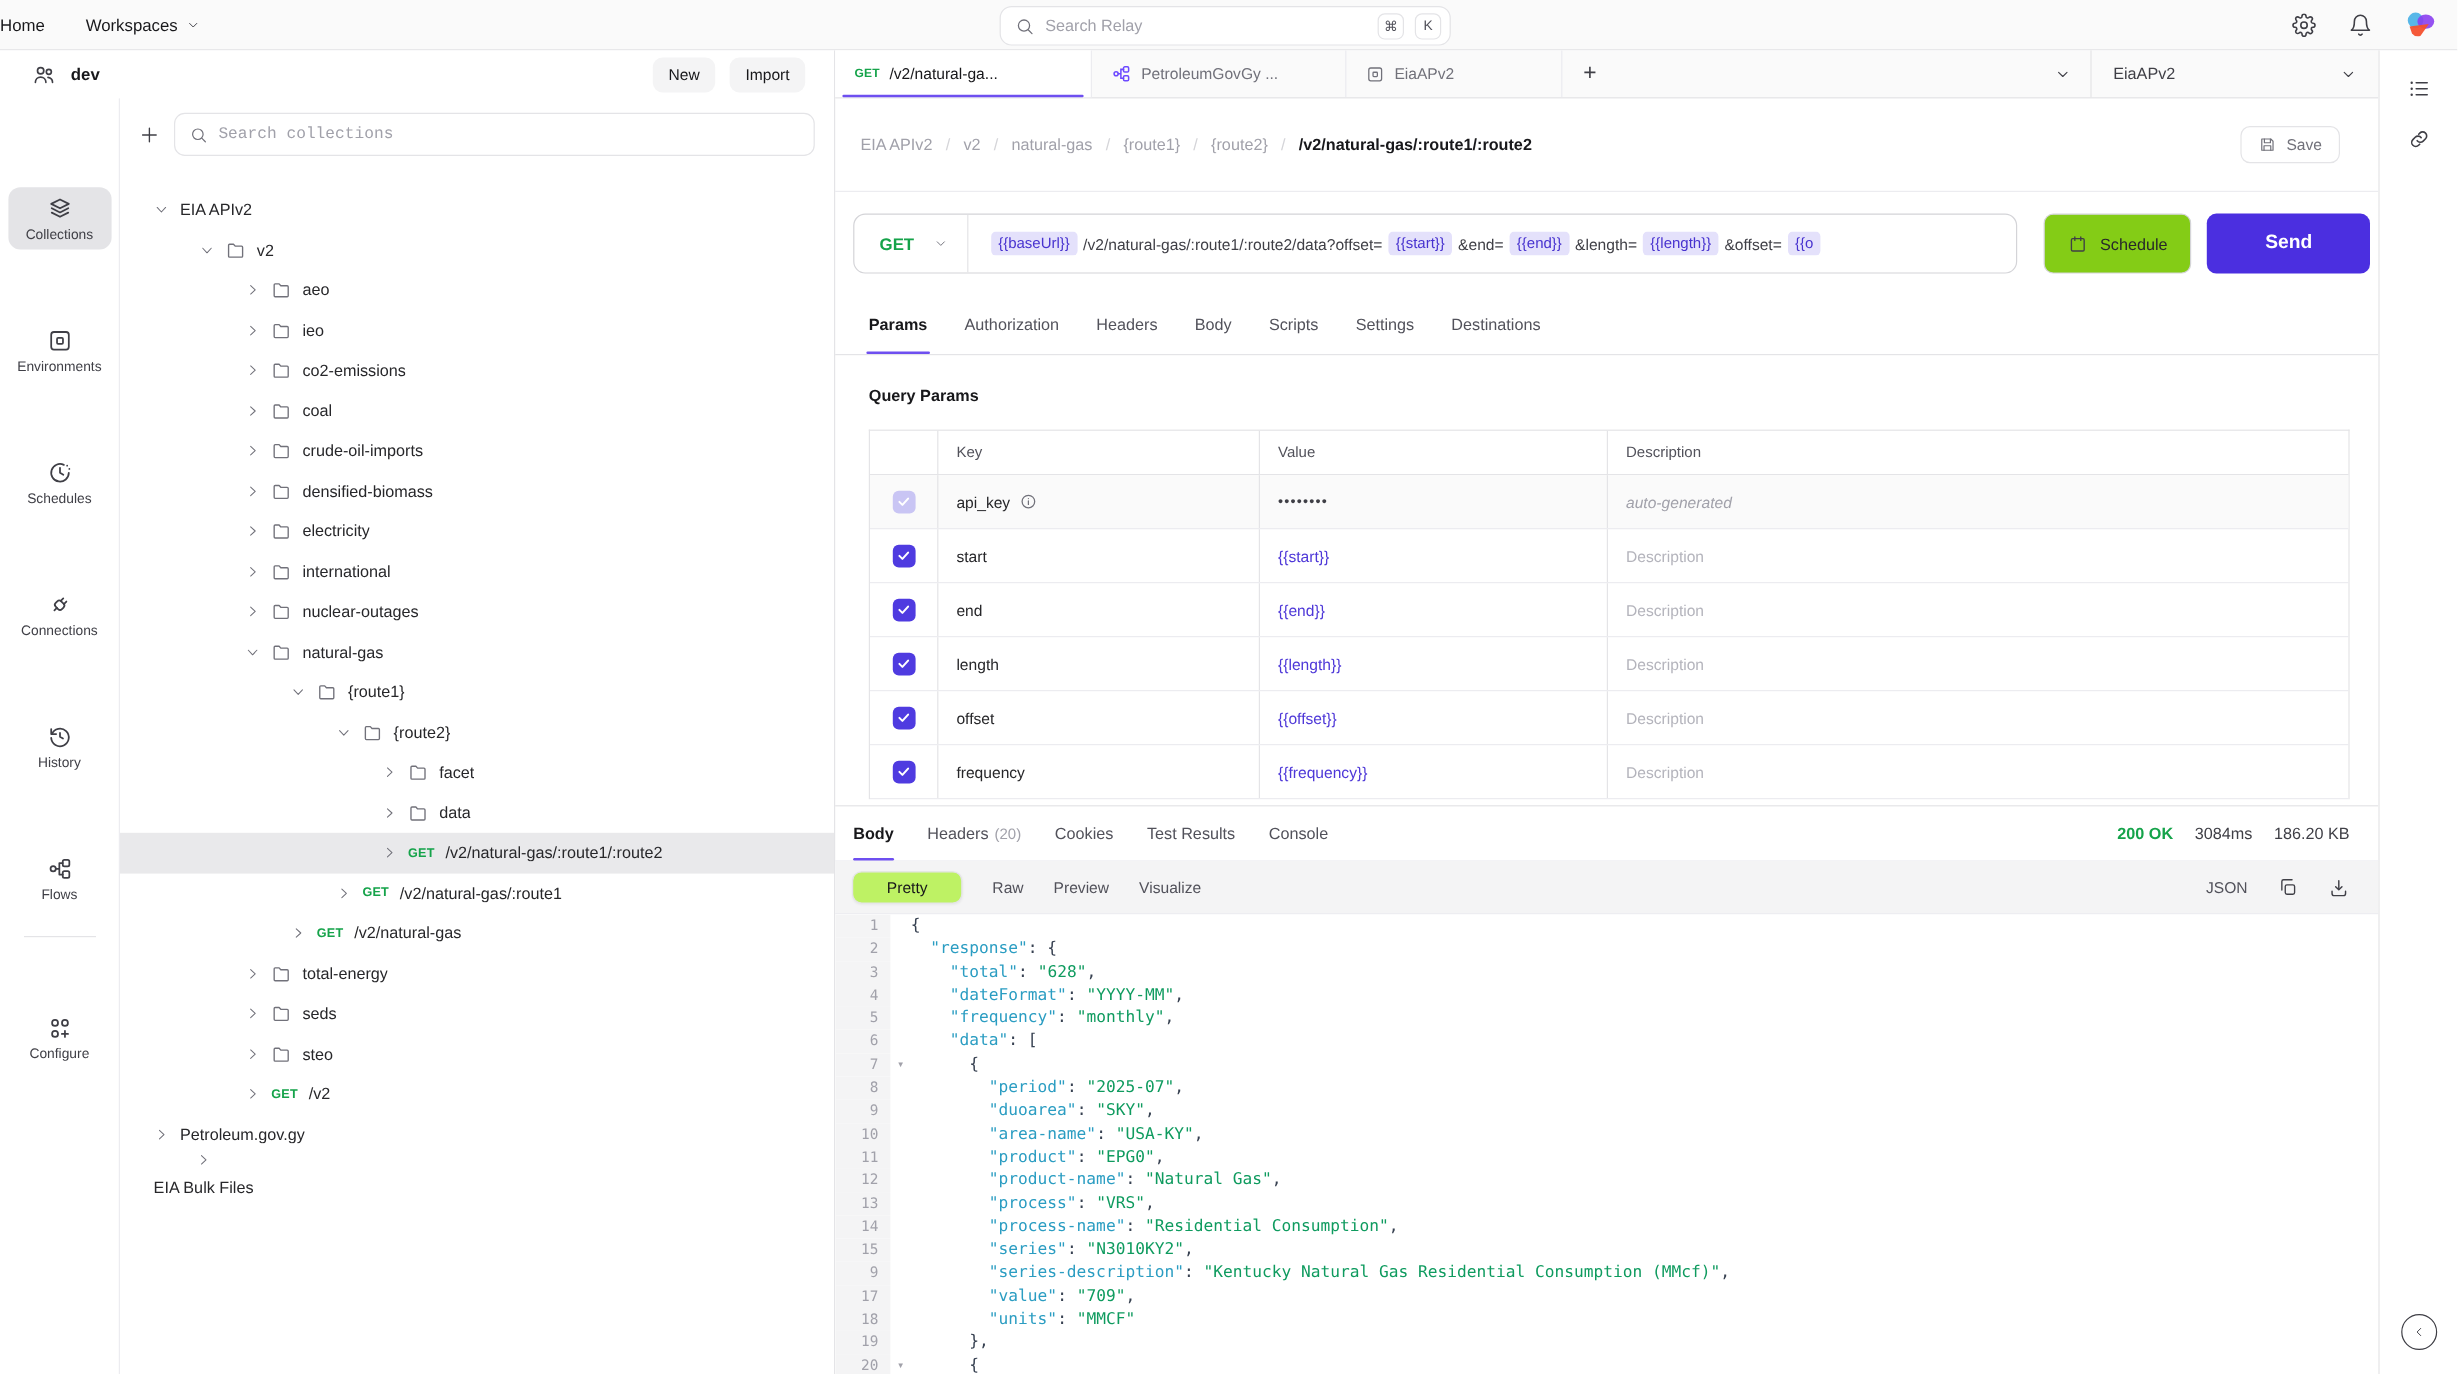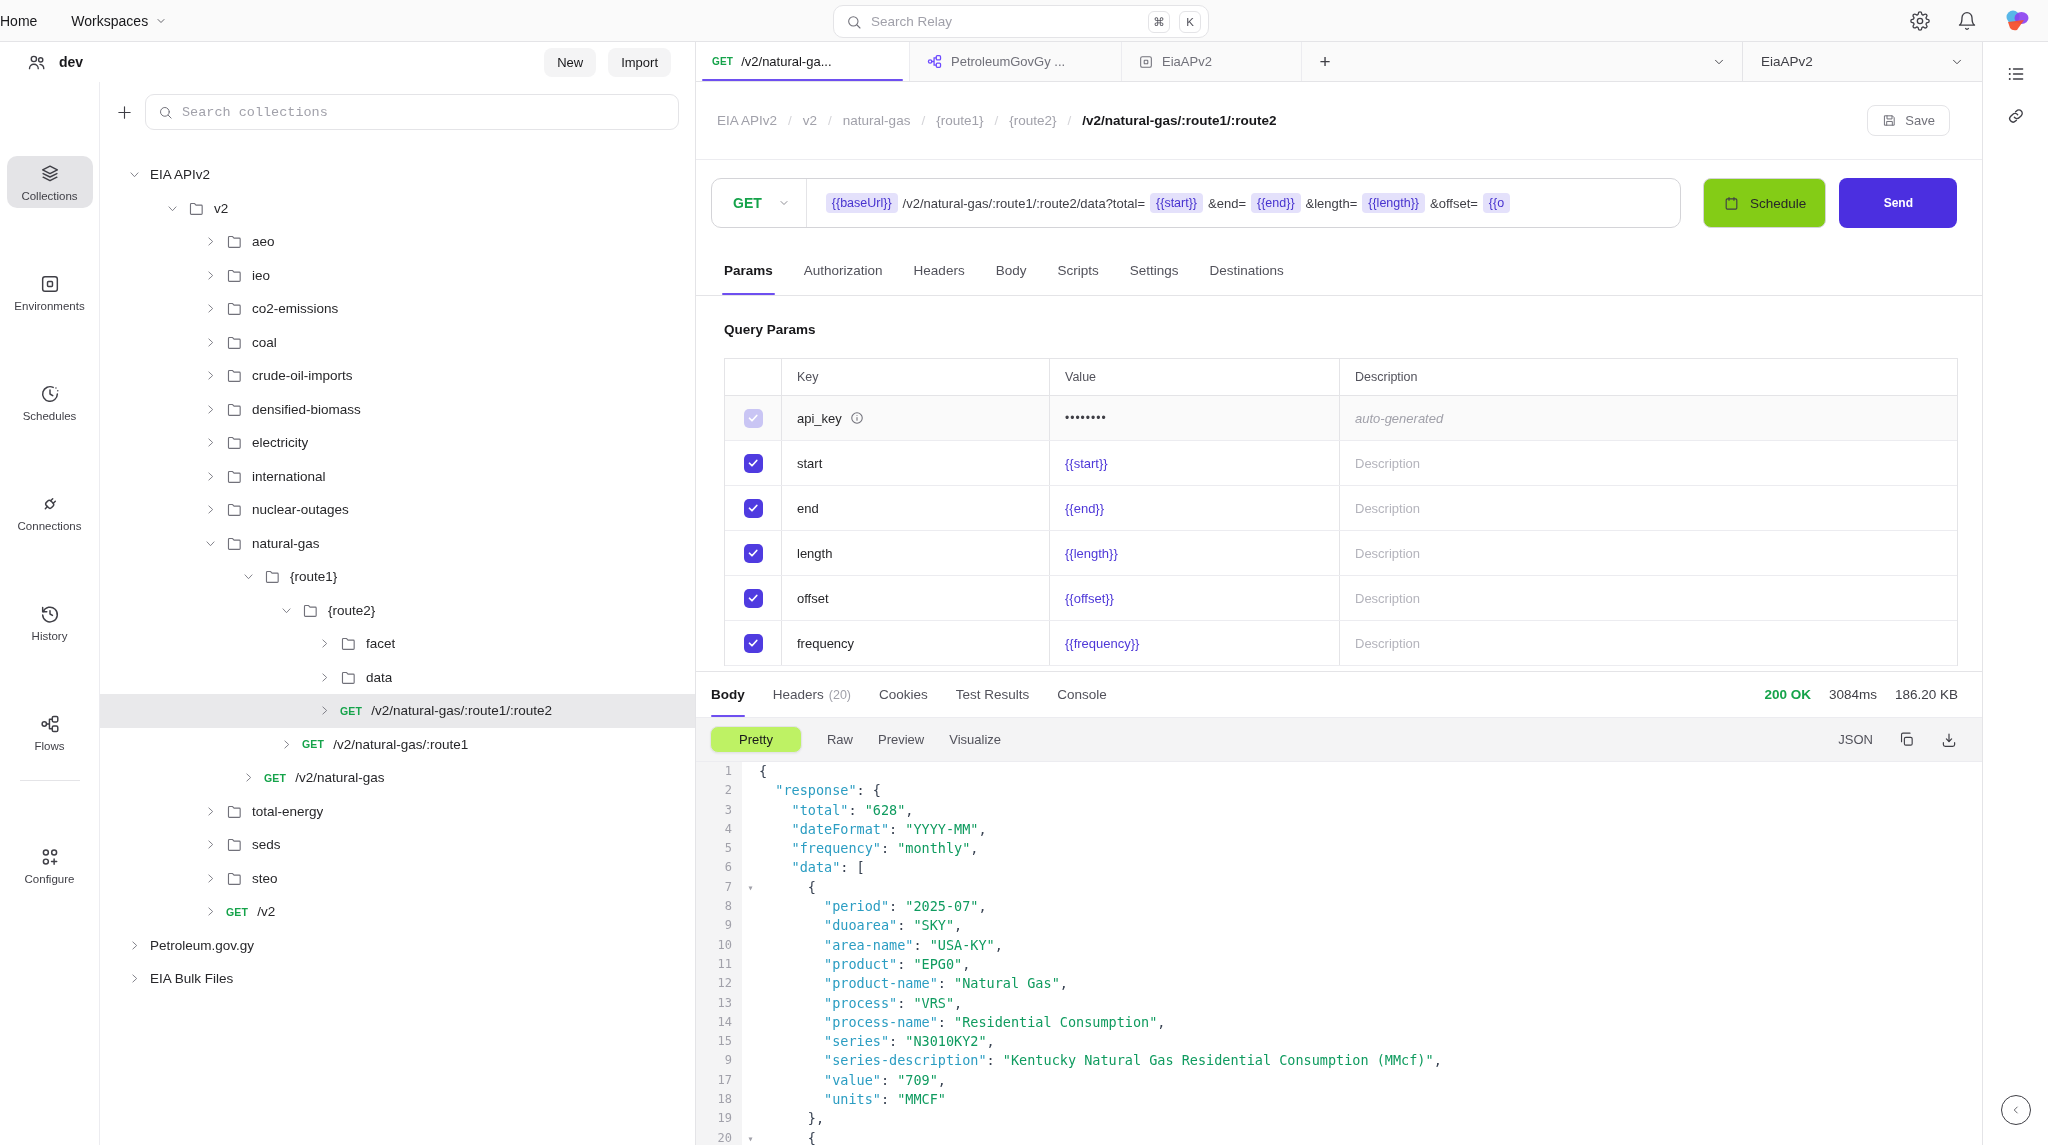--- a/index.html
+++ b/index.html
@@ -78,22 +78,22 @@
   .url-row{height:86px; display:flex; align-items:center; padding-left:15px;}
   .url-box{width:970px; height:50px; border:1px solid #d4d4d8; border-radius:10px; display:flex; align-items:center; overflow:hidden;}
   .method{display:flex; align-items:center; gap:16px; padding:0 16px 0 21px; cursor:pointer;}
   .method-label{font-size:14px; font-weight:700; color:var(--green);}
   .url-divider{width:1px; align-self:stretch; background:var(--line);}
   .url-text{flex:1; display:flex; align-items:center; padding-left:14px; font-size:13px; color:var(--txt2);
     white-space:nowrap; overflow:hidden;}
   .chip{background:var(--chipbg); color:var(--chiptx); border-radius:4px; padding:3px 6px; margin:0 5px; font-size:12.5px;}
   .sched-btn{margin-left:22px; height:50px; display:flex; align-items:center; gap:10px; border:1px solid #d4d4d8;
     background:#84cc16; border-radius:8px; padding:0 19px; font-size:13.5px; color:#27272a; font-family:inherit; cursor:pointer;}
-  .send-btn{margin-left:13px; height:50px; width:118px; background:var(--indigo); color:#fff; border:none; border-radius:8px;
-    font-size:12px; font-weight:700; font-family:inherit; cursor:pointer;}
+  .send-btn{margin-left:13px; height:50px; width:136px; background:var(--indigo); color:#fff; border:none; border-radius:8px;
+    font-size:16px; font-weight:700; font-family:inherit; cursor:pointer;}
   
   .req-tabs{height:50px; border-bottom:1px solid var(--line); display:flex; align-items:stretch; gap:31px; padding-left:28px;}
   .req-tab{display:flex; align-items:center; font-size:13.5px; color:#52525b; position:relative; cursor:pointer;}
   .req-tab.active{color:var(--txt); font-weight:700;}
   .req-tab.active:after{content:""; position:absolute; left:-2px; right:-2px; bottom:0; height:2.5px; background:var(--accent); border-radius:2px;}
   
   .params{height:376px; padding:26px 20px 0 28px; border-bottom:1px solid var(--line); overflow:hidden;}
   .params-title{font-size:13.5px; font-weight:700; margin-bottom:21px;}
   .qp-table{border:1px solid var(--line); border-bottom:none; width:1234px;}
   .qp-row{display:grid; grid-template-columns:57px 268px 290px 1fr; border-bottom:1px solid var(--line2); height:45px;}
@@ -570,21 +570,21 @@
               <div class="tree-inner" style="padding-left: 28px;">
                 <svg class="chev ic ic-lt" width="13" height="13" viewBox="0 0 24 24">
                   <path d="M9 5.5l7 6.5-7 6.5"></path>
                 </svg>
 
                 <span class="tree-label">Petroleum.gov.gy</span>
               </div>
             </div>
 
             <div class="tree-row">
-              <div class="tree-inner" style="padding-left: 28px;">
+              <div class="tree-inner" style="padding-left: 28px; flex-direction: column;">
                 <svg class="chev ic ic-lt" width="13" height="13" viewBox="0 0 24 24">
                   <path d="M9 5.5l7 6.5-7 6.5"></path>
                 </svg>
 
                 <span class="tree-label">EIA Bulk Files</span>
               </div>
             </div>
           </div>
       </div>
     </div>
@@ -656,21 +656,21 @@
       <div class="url-box">
         <div class="method">
           <span class="method-label">GET</span>
           <svg class="ic ic-lt" width="12" height="12" viewBox="0 0 24 24">
               <path d="M6 9l6 6 6-6"></path>
             </svg>
         </div>
         <div class="url-divider"></div>
         <div class="url-text" id="url-text">
             <span class="chip">{{baseUrl}}</span>
-            <span>/v2/natural-gas/:route1/:route2/data?total=</span>
+            <span>/v2/natural-gas/:route1/:route2/data?offset=</span>
             <span class="chip">{{start}}</span>
             <span>&amp;end=</span>
             <span class="chip">{{end}}</span>
             <span>&amp;length=</span>
             <span class="chip">{{length}}</span>
             <span>&amp;offset=</span>
             <span class="chip">{{o</span>
           </div>
       </div>
       <button class="sched-btn">

